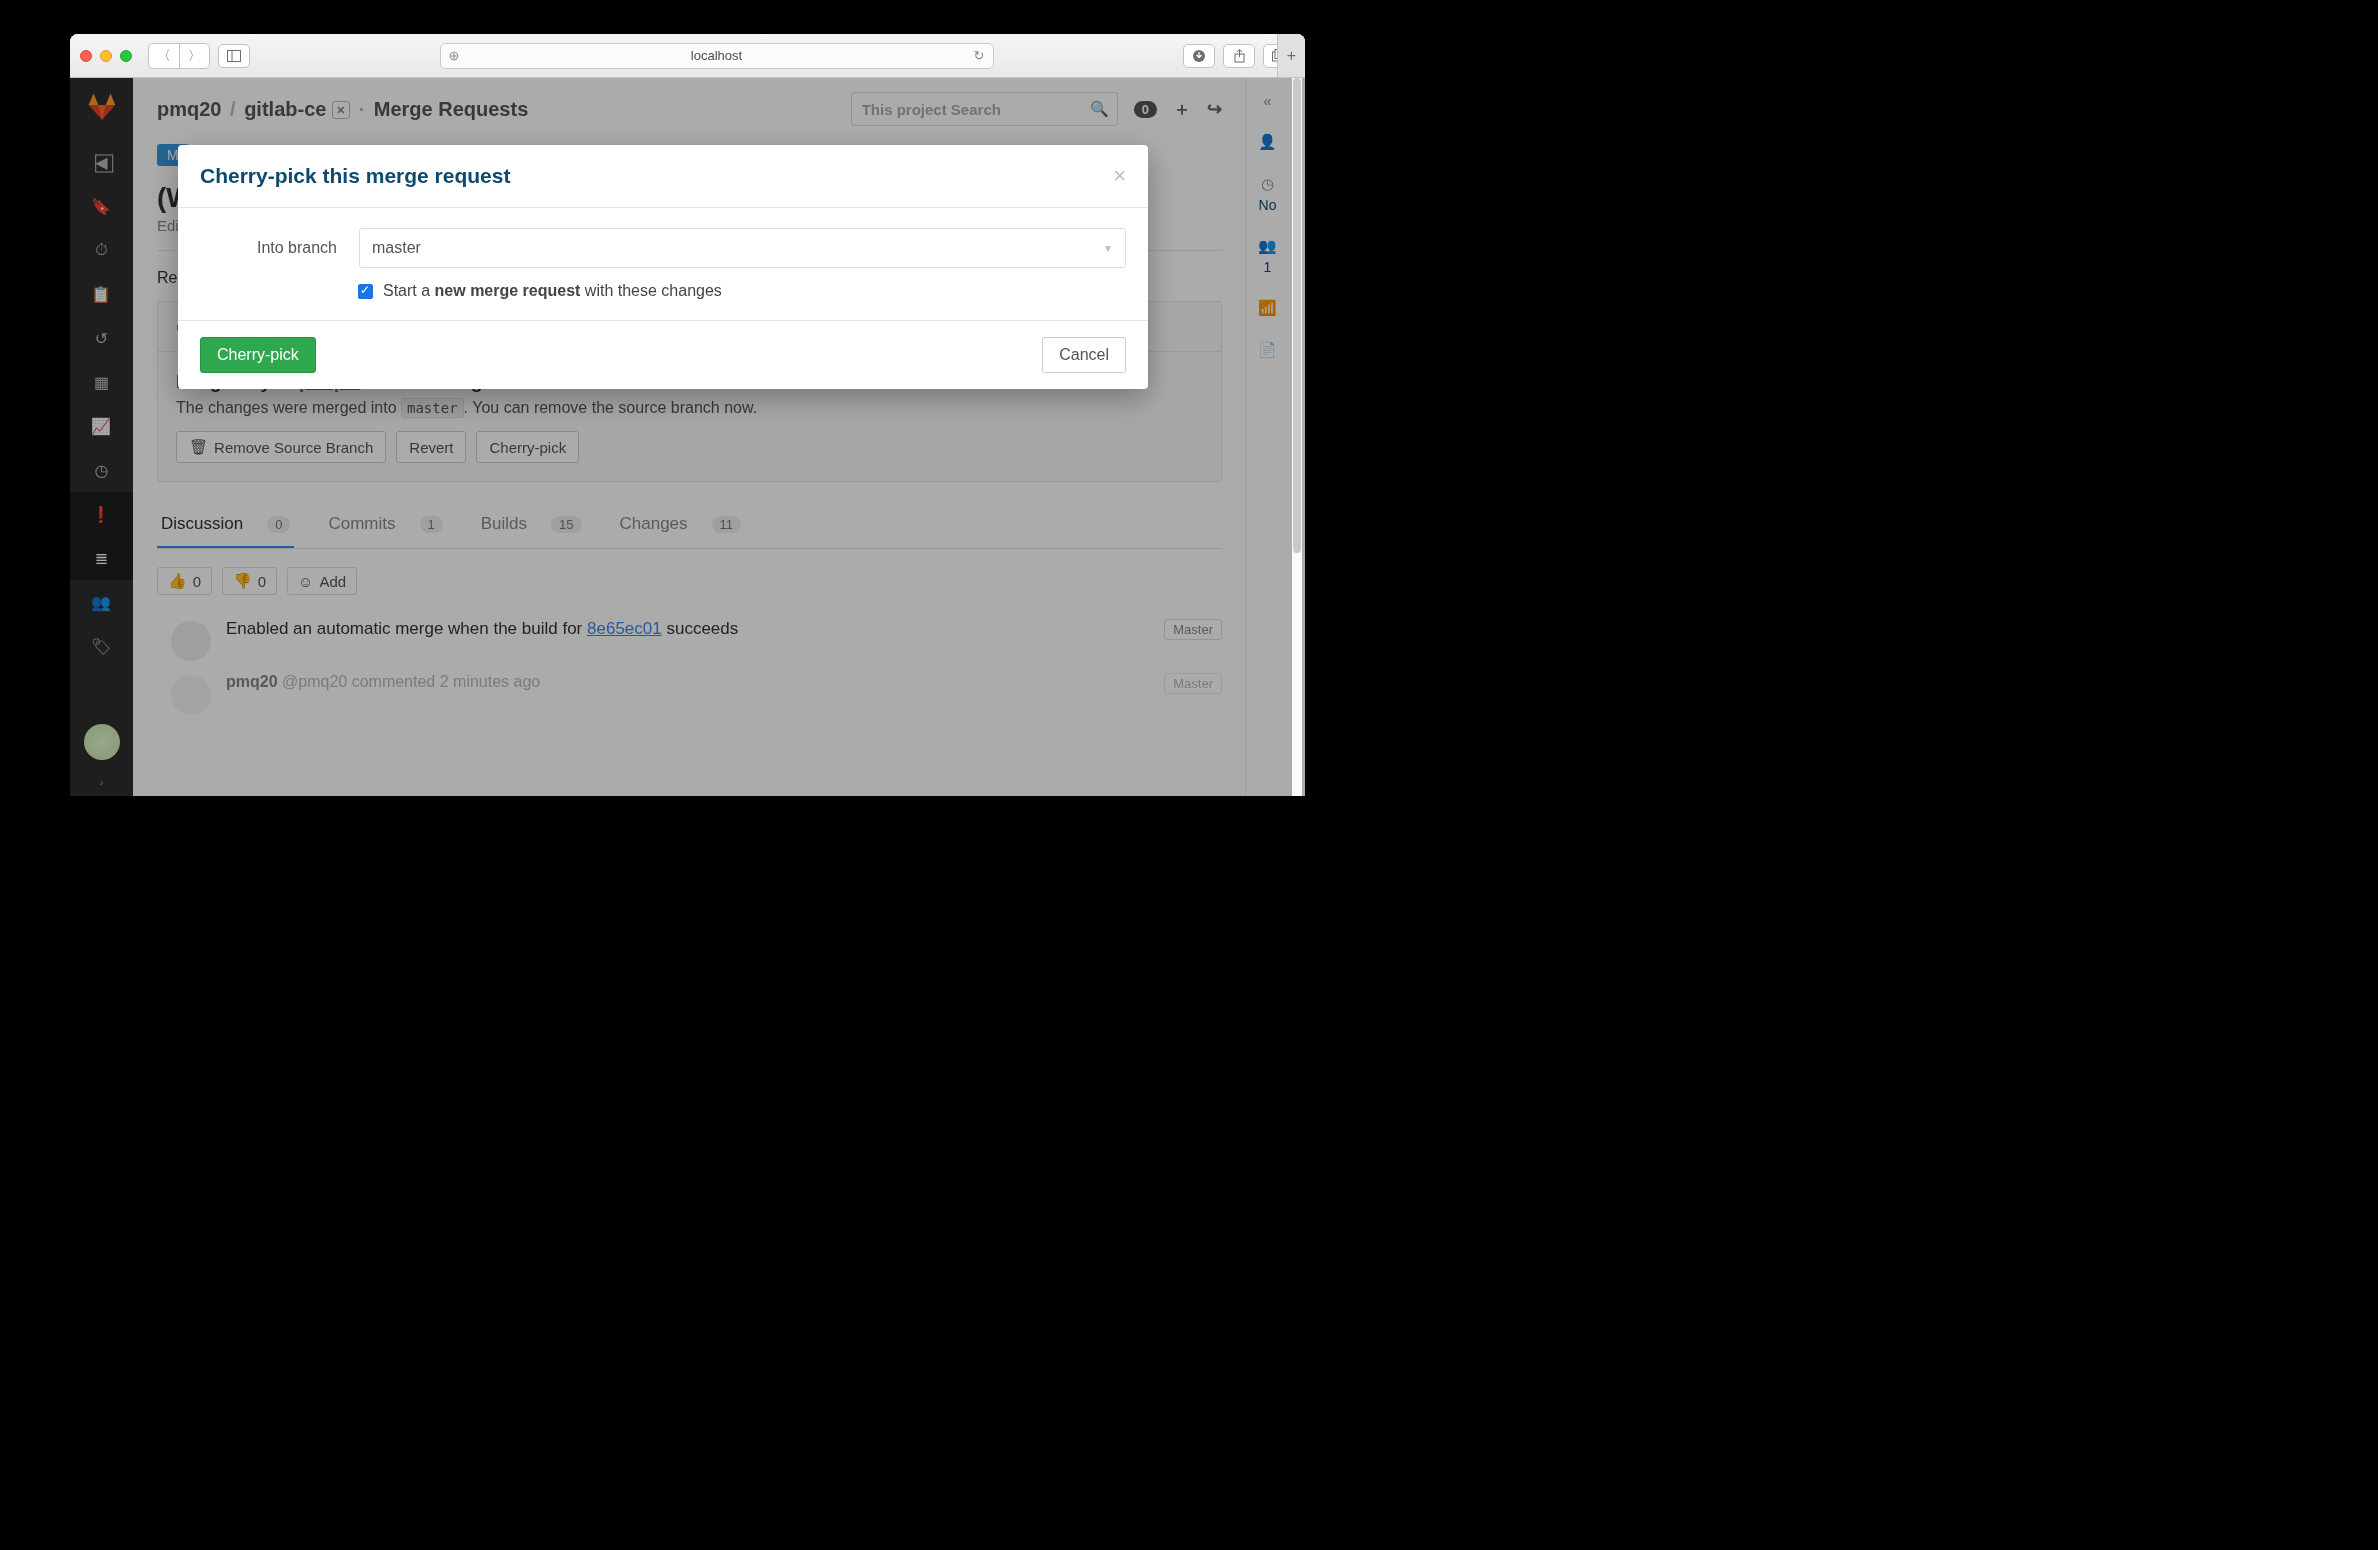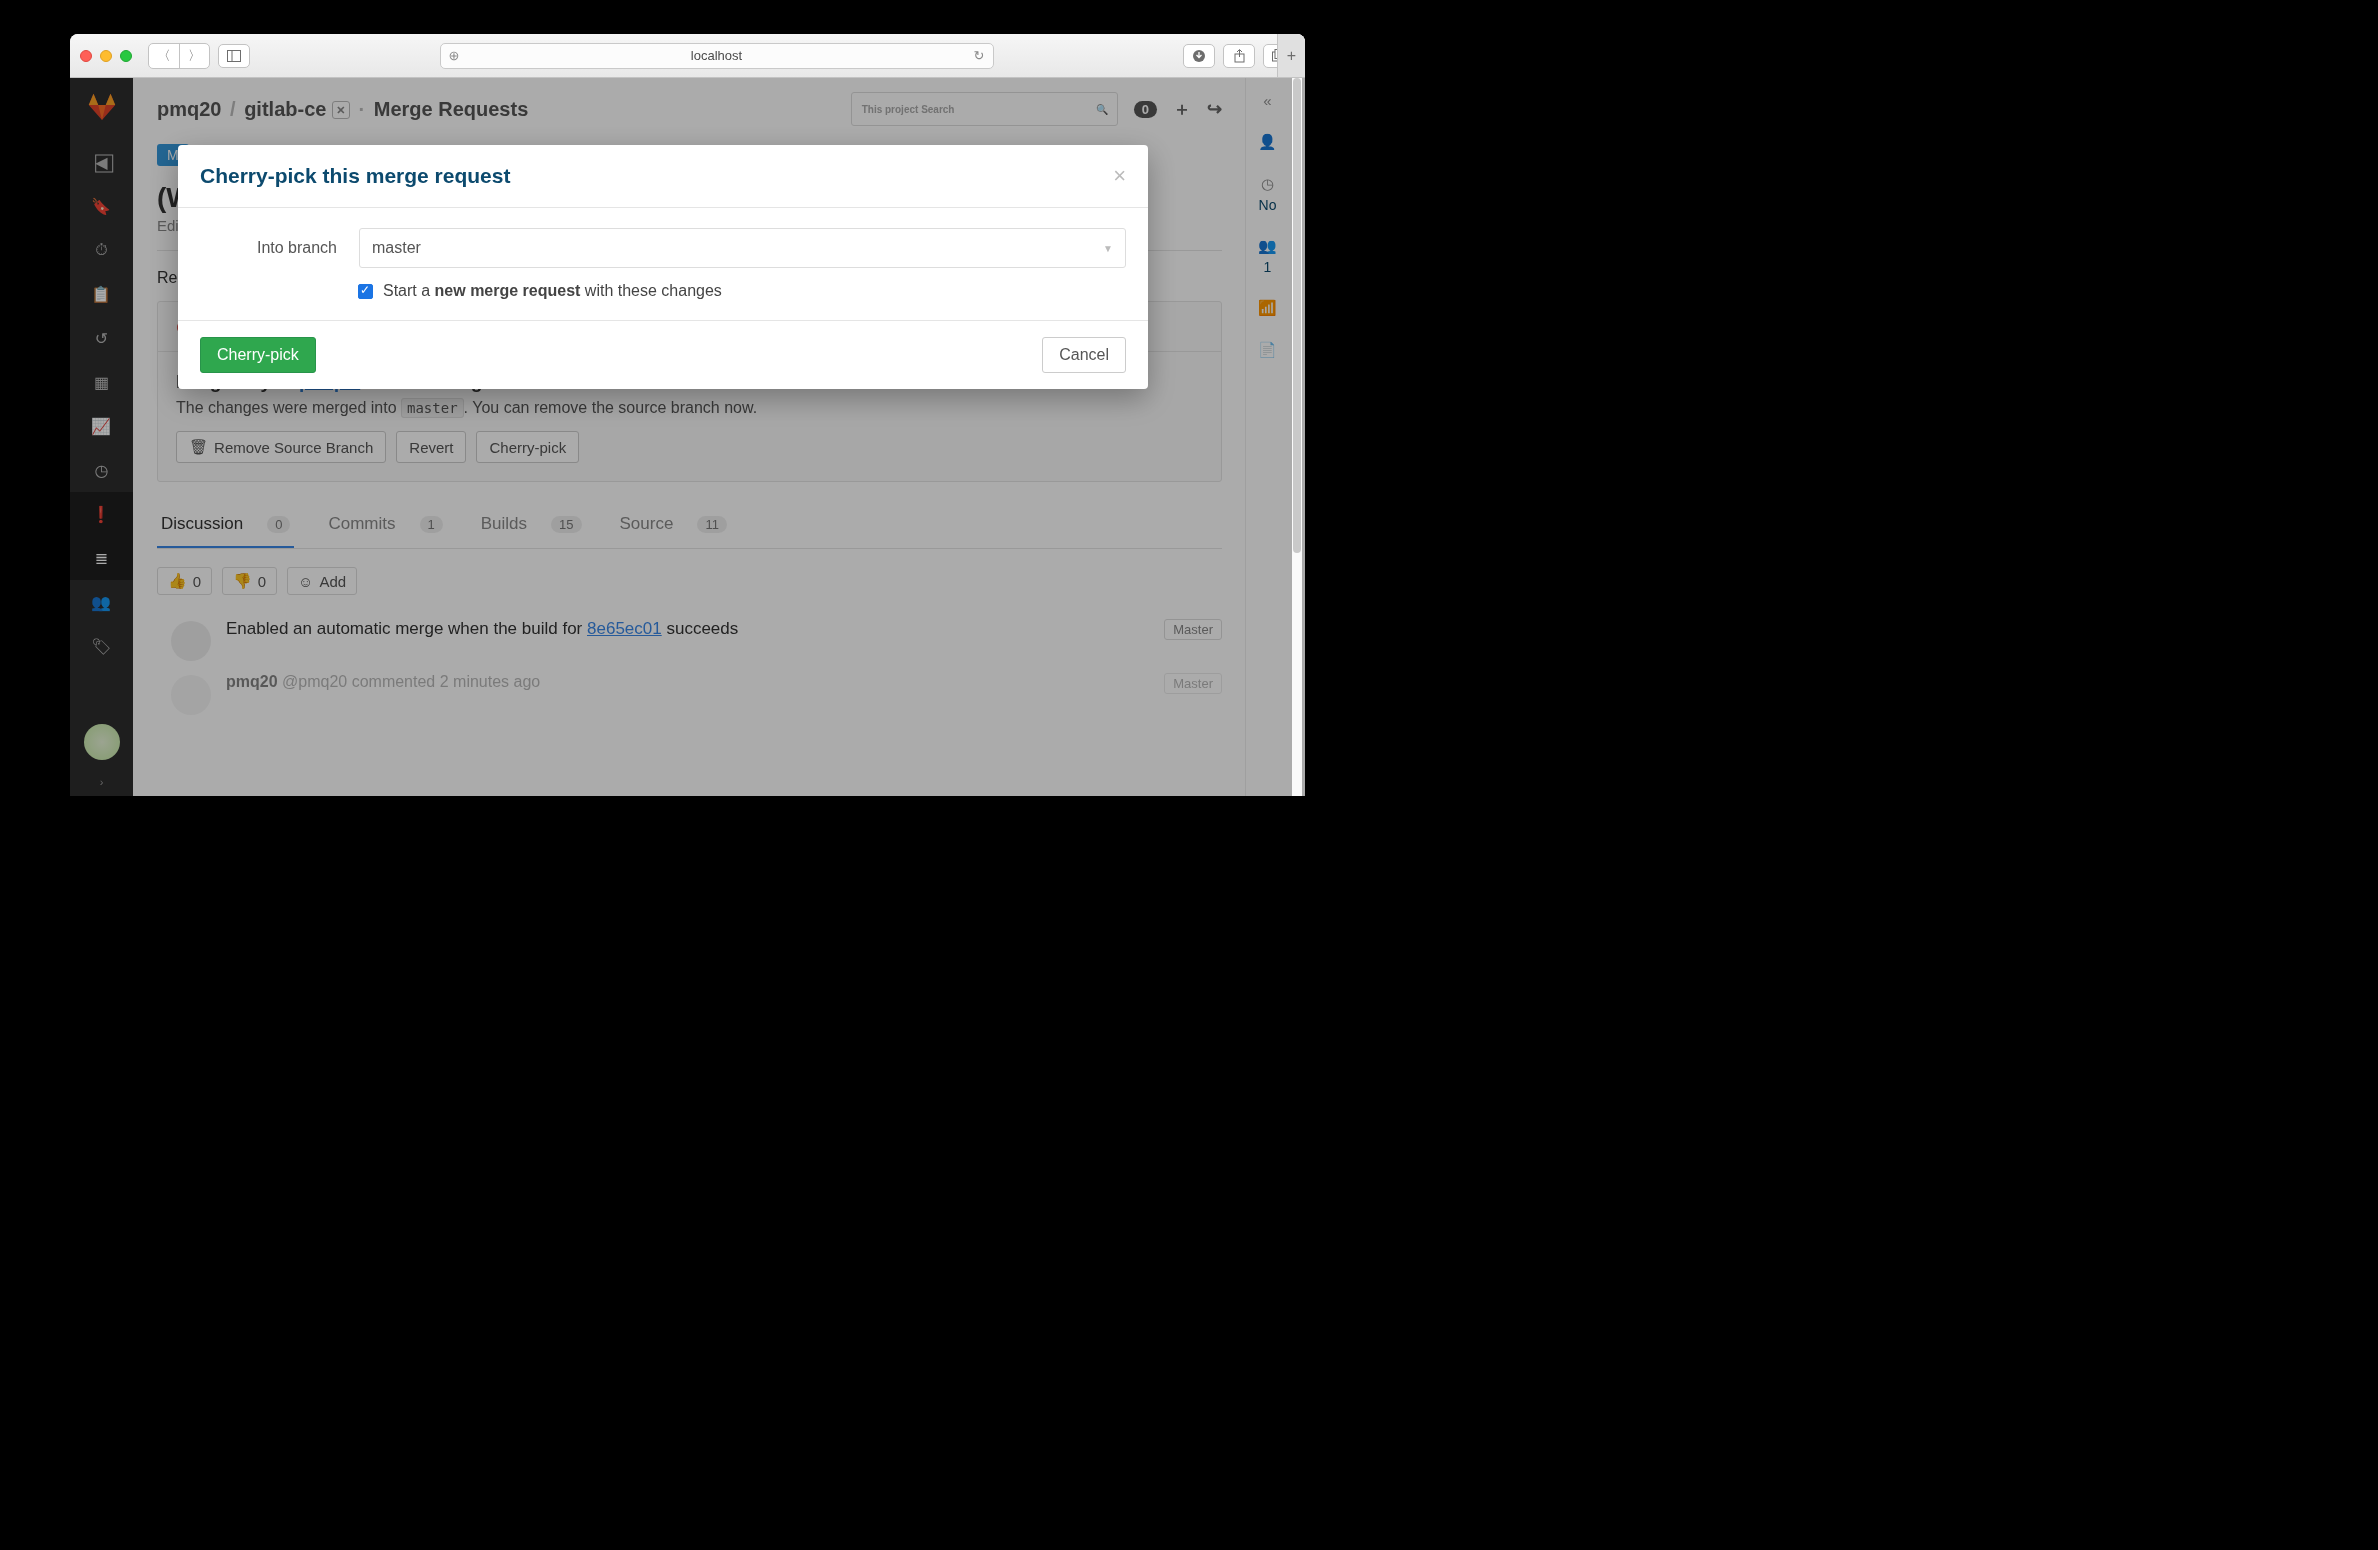--- a/index.html
+++ b/index.html
@@ -84,21 +84,21 @@
     position:absolute; left:63px; right:59px; top:0; bottom:0;
     padding: 14px 24px 0 24px;
     color:#333;
   }
   .top-row { display:flex; align-items:center; justify-content:space-between; margin-bottom:18px;font-weight:bold;}
   .breadcrumb { font-size:20px; color:#555;}
   .breadcrumb a { color:#555; text-decoration:none;}
   .bc-sep { color:#bbb; margin:0 3px;}
   .bc-x { display:inline-block; width:18px; height:18px; border:1px solid #bbb; border-radius:3px; font-size:11px; text-align:center; line-height:16px; vertical-align:middle; color:#888;}
   .top-actions { display:flex; align-items:center; gap:16px;}
-  .search-box { width:267px; height:34px; border:1px solid #ddd; border-radius:3px; background:#fff; padding:0 30px 0 10px; color:#aaa; font-size:10px; display:flex; align-items:center; position:relative;}
+  .search-box { width:267px; height:34px; border:1px solid #ddd; border-radius:3px; background:#fff; padding:0 30px 0 10px; color:#aaa; font-size:15px; display:flex; align-items:center; position:relative;}
   .search-box .sic { position:absolute; right:8px; color:#bbb;}
   .badge-dark {background:#555;color:#fff;border-radius:9px;padding:1px 8px;font-size:13px;}
   .ic-btn { color:#666; font-size:18px; cursor:pointer;}
 
   .status-badge { display:inline-block; background:#3498db; color:#fff; padding:3px 10px; border-radius:3px; font-size:14px; font-weight:500;}
   .mr-title { font-size:28px; font-weight:600; color:#333; margin-top:16px;}
   .mr-sub { color:#888; font-size:15px; margin-top:3px;}
   .req-row { display:flex; align-items:center; margin-top:18px; font-size:16px;}
   hr.sep { border:none; border-top:1px solid #e5e5e5; margin:16px 0;}
 
@@ -309,21 +309,21 @@
         </div>
         <div class="tab">
           <span>Commits</span>
           <span class="count-badge">1</span>
         </div>
         <div class="tab">
           <span>Builds</span>
           <span class="count-badge">15</span>
         </div>
         <div class="tab">
-          <span>Source</span>
+          <span>Changes</span>
           <span class="count-badge">11</span>
         </div>
       </div>
 
       <div class="react-row">
         <div class="react-btn">👍 <span>0</span></div>
         <div class="react-btn">👎 <span>0</span></div>
         <div class="react-btn">☺ <span>Add</span></div>
       </div>
 

